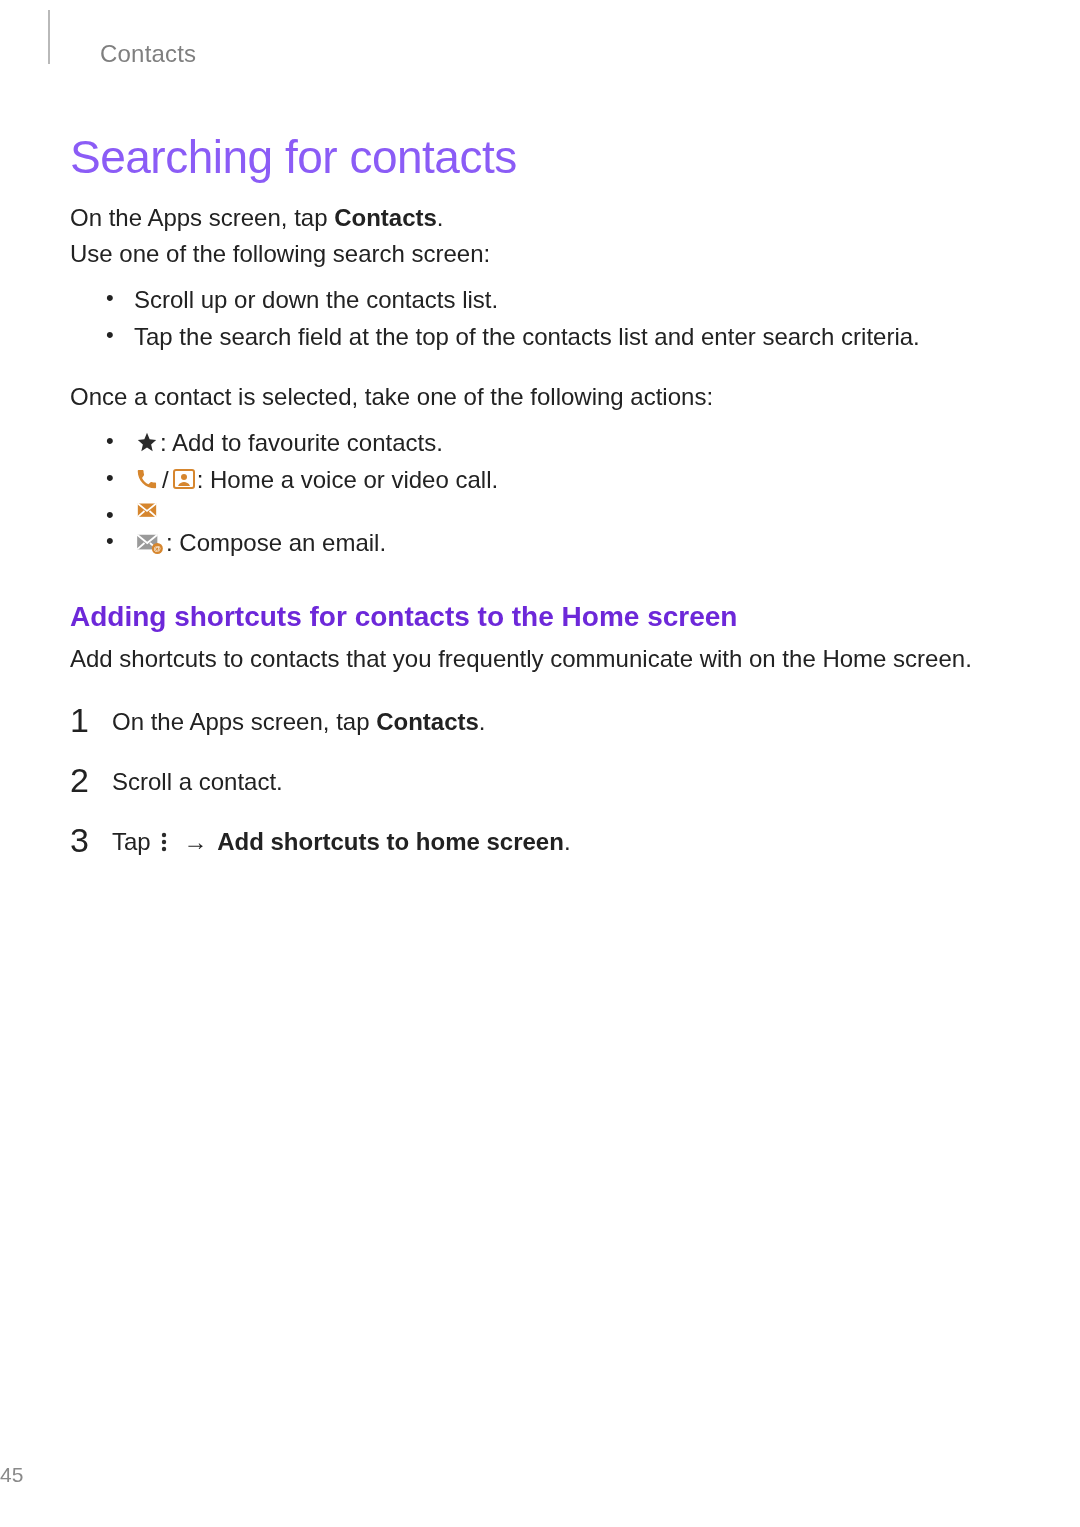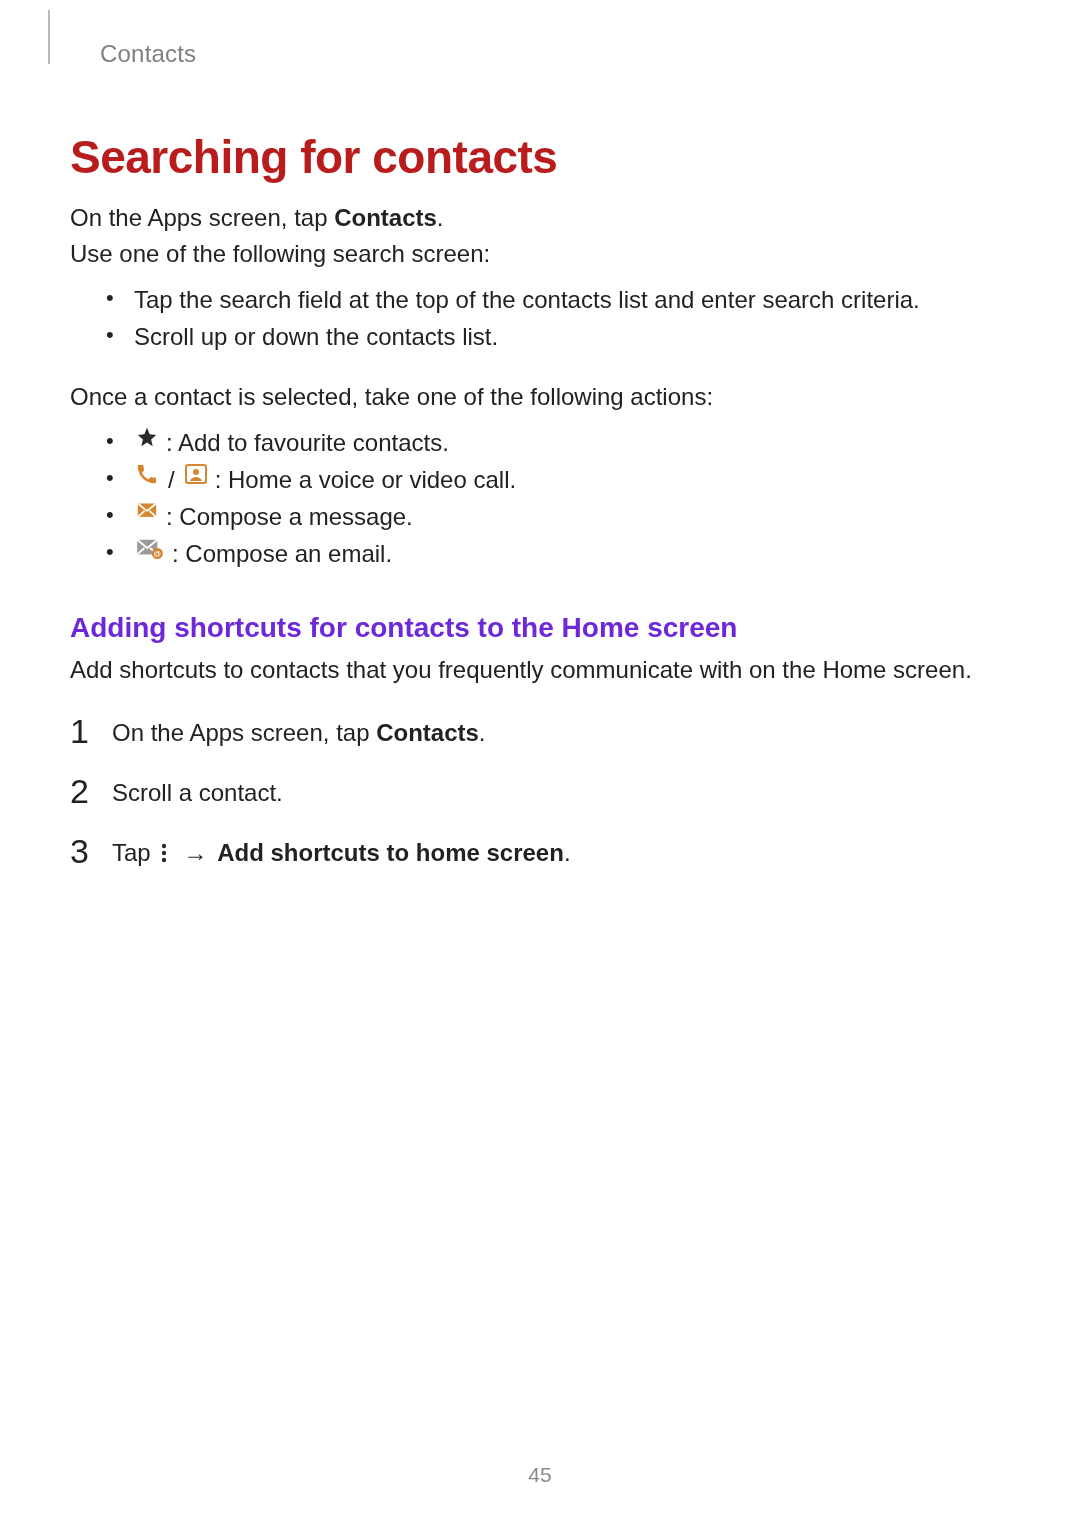--- a/index.html
+++ b/index.html
@@ -28,23 +28,23 @@
     background: #b9b9b9;
   }
   .breadcrumb {
     font-size: 24px;
     color: #7f7f7f;
     margin: 4px 0 0 30px;
     font-weight: 400;
     letter-spacing: 0.2px;
   }
   h1.page-title {
-    color: #b91c1c;
+    color: #8b5cf6;
     font-size: 46px;
-    font-weight: 700;
+    font-weight: 400;
     margin: 62px 0 18px 0;
     letter-spacing: -0.5px;
   }
   .body-text {
     font-size: 24px;
     color: #222;
     margin: 4px 0;
     line-height: 1.35;
   }
   .bold { font-weight: 700; }
@@ -63,22 +63,21 @@
   ul.bullets > li::before {
     content: "•";
     position: absolute;
     left: 0;
     top: 0;
     font-size: 22px;
     color: #222;
   }
   .icon-line {
     display: flex;
-    align-items: flex-start;
-    gap: 6px;
+    align-items: center;
   }
   .icon {
     display: inline-flex;
     align-items: center;
     justify-content: center;
     width: 26px;
     height: 26px;
     vertical-align: middle;
   }
   .sep-slash {
@@ -125,21 +124,20 @@
   }
   .arrow {
     font-size: 24px;
     padding: 0 4px;
   }
   .page-num {
     position: absolute;
     bottom: 40px;
     left: 0;
     width: 100%;
-    text-align: center;
     font-size: 21px;
     color: #8a8a8a;
     margin-top: 36px;
   }
 </style>
 </head>
 <body>
 
 <div class="page">
 
@@ -147,22 +145,22 @@
   <div class="breadcrumb">Contacts</div>
 
   <h1 class="page-title">Searching for contacts</h1>
 
   <p class="body-text">
     <span>On the Apps screen, tap </span><span class="bold">Contacts</span><span>.</span>
   </p>
   <p class="body-text">Use one of the following search screen:</p>
 
   <ul class="bullets">
+    <li>Scroll up or down the contacts list.</li>
     <li>Tap the search field at the top of the contacts list and enter search criteria.</li>
-    <li>Scroll up or down the contacts list.</li>
   </ul>
 
   <p class="body-text" style="margin-top:26px;">Once a contact is selected, take one of the following actions:</p>
 
   <ul class="bullets">
     <li>
       <span class="icon-line">
         <span class="icon">
           <svg viewBox="0 0 24 24" width="22" height="22">
               <path fill="#2b2b2b" d="M12 2l2.9 6.9L22 9.7l-5.5 4.9L18.2 22 12 18.1 5.8 22l1.7-7.4L2 9.7l7.1-.8z"></path>
@@ -191,21 +189,20 @@
     </li>
     <li>
       <span class="icon-line">
         <span class="icon">
           <svg viewBox="0 0 24 24" width="24" height="20">
             <rect x="1" y="3" width="22" height="16" fill="#d6862e"></rect>
             <path d="M1 3l11 9L23 3" stroke="#fff" stroke-width="2" fill="none"></path>
             <path d="M1 19l8-7M23 19l-8-7" stroke="#fff" stroke-width="2" fill="none"></path>
           </svg>
         </span>
-        <span> : Compose a message.</span>
       </span>
     </li>
     <li>
       <span class="icon-line">
         <span class="icon" style="width:32px">
           <svg viewBox="0 0 30 24" width="30" height="22">
             <rect x="1" y="3" width="22" height="16" fill="#9a9a9a"></rect>
             <path d="M1 3l11 9L23 3" stroke="#fff" stroke-width="2" fill="none"></path>
             <path d="M1 19l8-7M23 19l-8-7" stroke="#fff" stroke-width="2" fill="none"></path>
             <circle cx="23" cy="18" r="6" fill="#d6862e"></circle>

